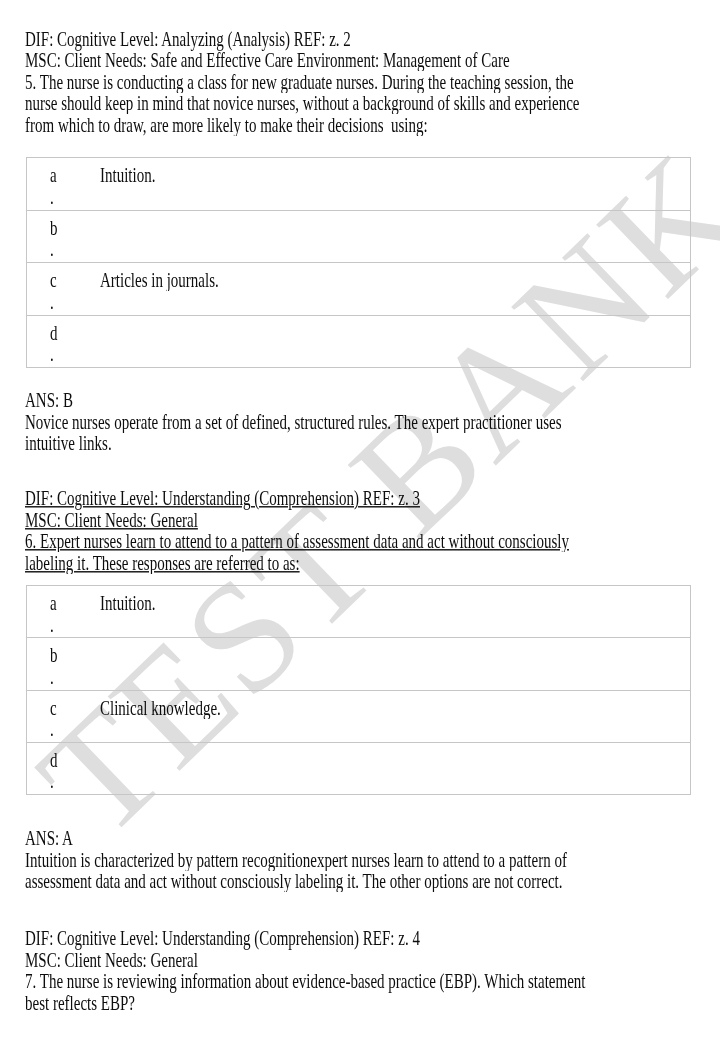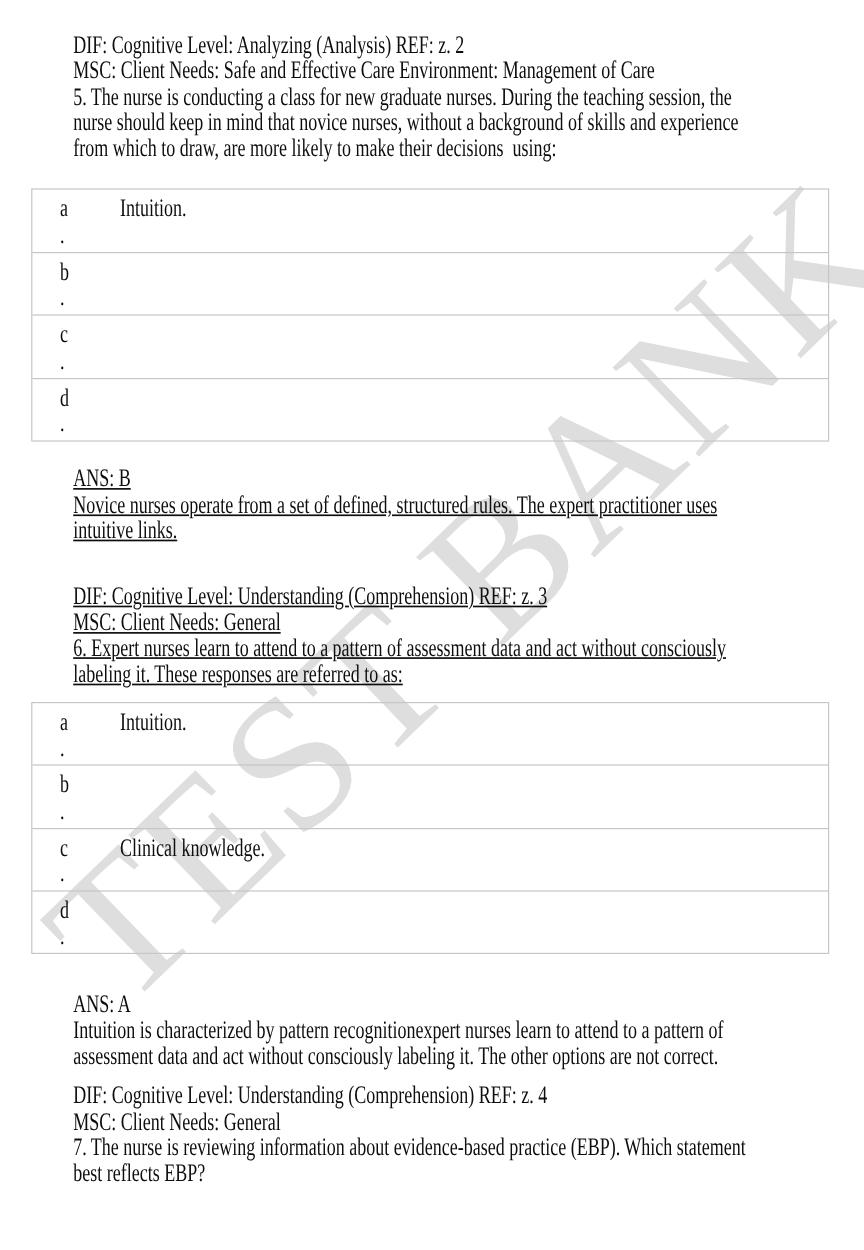--- a/index.html
+++ b/index.html
@@ -23,21 +23,20 @@
     white-space: nowrap;
     color: var(--watermark, #dedede);
     z-index: 0;
     user-select: none;
     pointer-events: none;
   }
   .block {
     position: absolute;
     left: 25px;
     z-index: 1;
-    margin-left: 36px;
   }
   
   .tl {
     height: 21.5px;
     line-height: 21.5px;
     font-size: 15px;
     white-space: pre;
     transform: scaleY(1.4);
     transform-origin: 0 50%;
   }
@@ -58,24 +57,24 @@
   .cell-letter {
     width: 73px;
     box-sizing: border-box;
     padding: 7px 0 0 23px;
   }
   .cell-text {
     flex: 1;
     padding-top: 7px;
   }
   #q5-header { top: 28.5px; }
-  #q5-answer { top: 390px; text-decoration: underline; }
+  #q5-answer { top: 390px; }
   #q6-header { top: 488px; text-decoration: underline; }
   #q6-answer { top: 828px; }
-  #q7-header { top: 904px; }
+  #q7-header { top: 928px; }
 </style>
 </head>
 <body>
 
 <div id="page">
 
   <div id="watermark">TEST BANK</div>
 
   <div class="block" id="q5-header">
     <div class="tl">DIF: Cognitive Level: Analyzing (Analysis) REF: z. 2</div>
@@ -98,20 +97,23 @@
     <div class="opt-row">
       <div class="cell-letter">
         <div class="tl">b</div>
         <div class="tl">.</div>
       </div>
     </div>
     <div class="opt-row">
       <div class="cell-letter">
         <div class="tl">c</div>
         <div class="tl">.</div>
+      </div>
+      <div class="cell-text">
+        <div class="tl">Articles in journals.</div>
       </div>
     </div>
     <div class="opt-row">
       <div class="cell-letter">
         <div class="tl">d</div>
         <div class="tl">.</div>
       </div>
     </div>
   </div>
 

